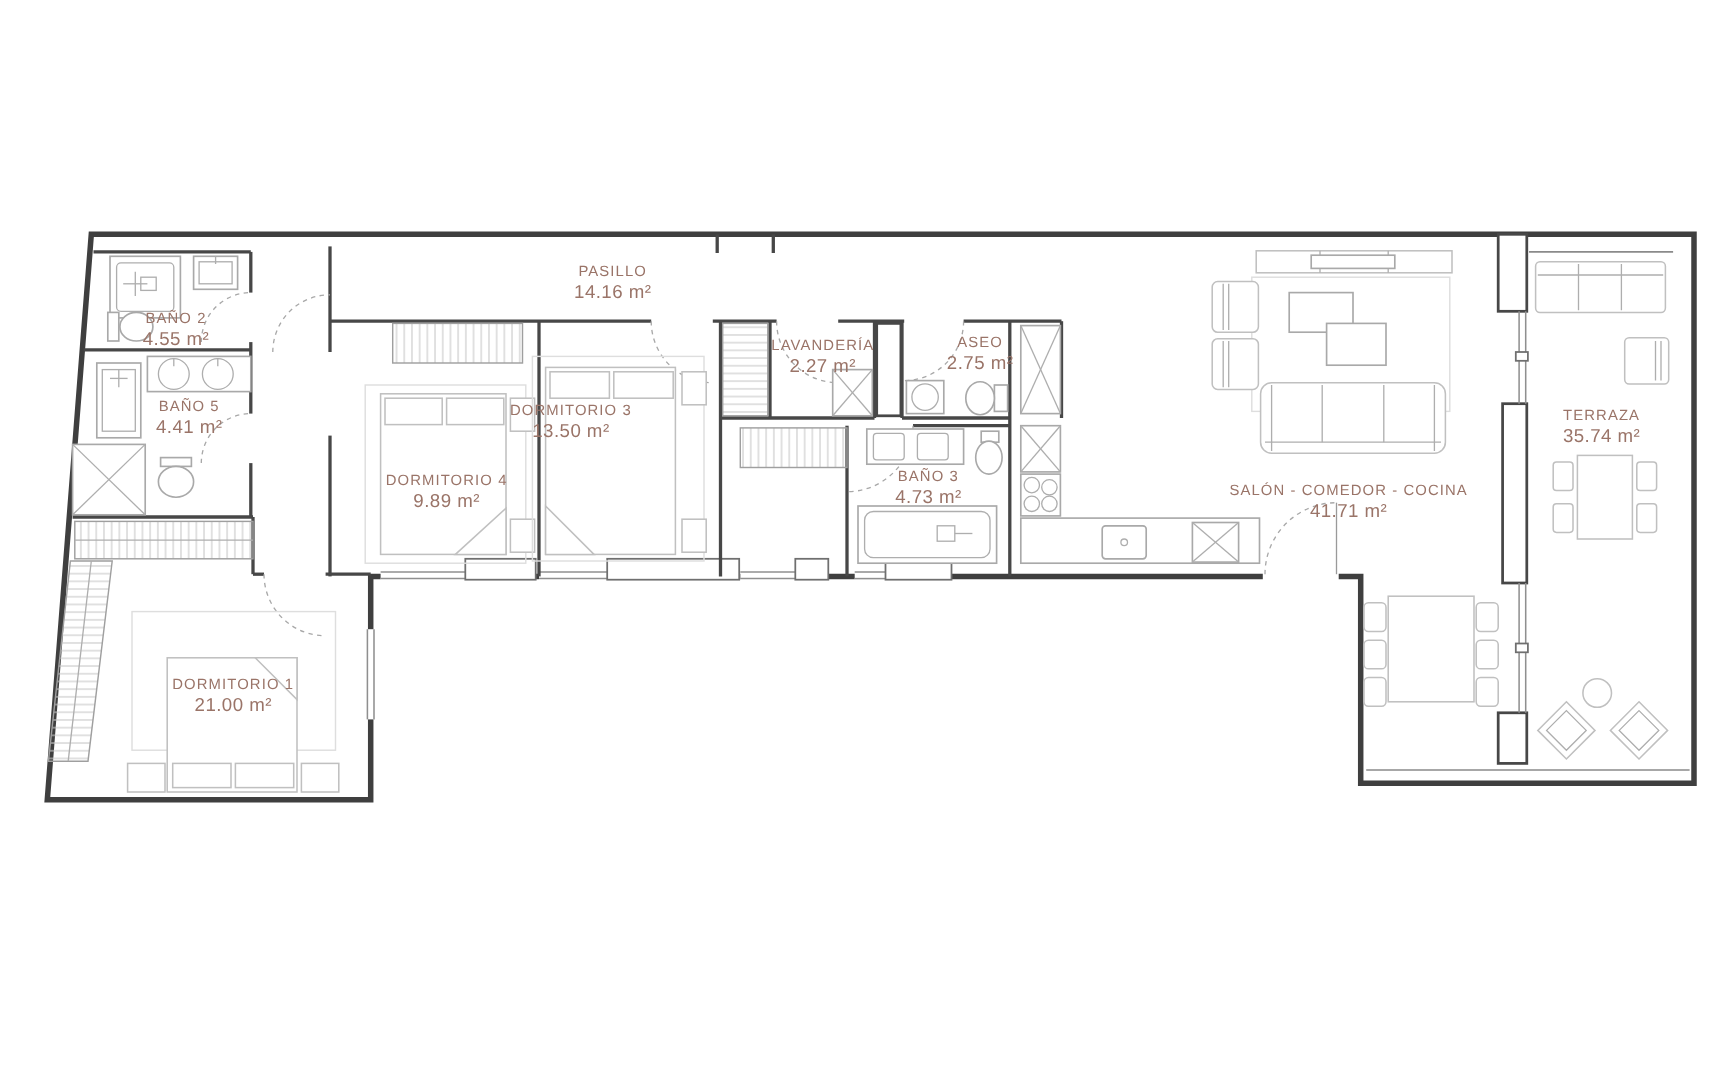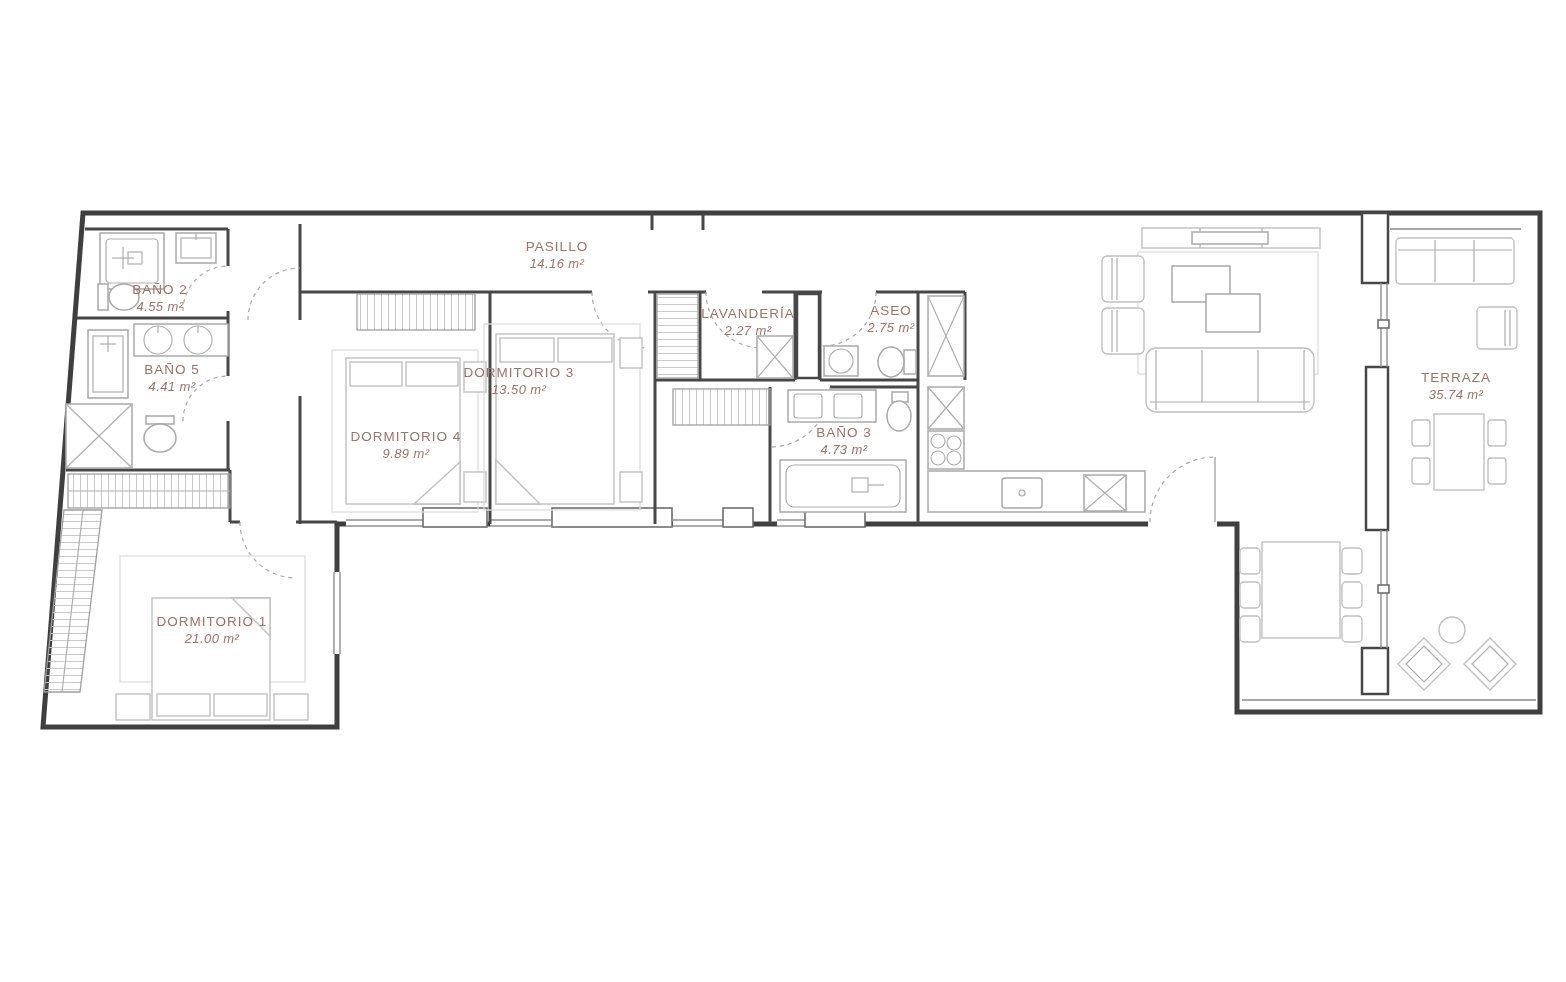--- a/index.html
+++ b/index.html
@@ -21,21 +21,21 @@
   .door{stroke:#a8a8a8;stroke-width:1.2;fill:none;stroke-dasharray:4 4;}
   .leaf{stroke:#9a9a9a;stroke-width:1.2;fill:none;}
   .furn{stroke:var(--furniture);stroke-width:1.4;fill:#ffffff;}
   .furn2{stroke:#a9a9a9;stroke-width:1.5;fill:#ffffff;}
   .rug{stroke:#dedede;stroke-width:1.3;fill:none;}
   .hatchbox{stroke:#9f9f9f;stroke-width:1.3;}
   .fixline{stroke:#aeaeae;stroke-width:1.2;fill:none;}
   .room-label{position:absolute;transform:translateX(-50%);text-align:center;
               color:var(--label);white-space:nowrap;}
   .room-name{font-size:13.5px;letter-spacing:1px;}
-  .room-area{font-size:13px;letter-spacing:.4px;margin-top:2px;font-style:italic;}
+  .room-area{font-size:17px;letter-spacing:.4px;margin-top:2px;}
 </style>
 </head>
 <body>
 
 <div class="canvas">
 
 <svg class="plan-svg" width="1566" height="982" viewBox="0 0 1566 982">
   <defs>
     <pattern id="vh" width="7" height="12" patternUnits="userSpaceOnUse">
       <line x1="3.5" y1="0" x2="3.5" y2="12" stroke="#c9c9c9" stroke-width="1"></line>
@@ -334,20 +334,24 @@
   <div class="room-area">2.27 m²</div>
 </div>
 <div class="room-label" style="left:891px;top:303px">
   <div class="room-name">ASEO</div>
   <div class="room-area">2.75 m²</div>
 </div>
 <div class="room-label" style="left:844px;top:425px">
   <div class="room-name">BAÑO 3</div>
   <div class="room-area">4.73 m²</div>
 </div>
+<div class="room-label" style="left:1226px;top:438px">
+  <div class="room-name">SALÓN - COMEDOR - COCINA</div>
+  <div class="room-area">41.71 m²</div>
+</div>
 <div class="room-label" style="left:1456px;top:370px">
   <div class="room-name">TERRAZA</div>
   <div class="room-area">35.74 m²</div>
 </div>
 <div class="room-label" style="left:212px;top:614px">
   <div class="room-name">DORMITORIO 1</div>
   <div class="room-area">21.00 m²</div>
 </div>
 
 </div>

